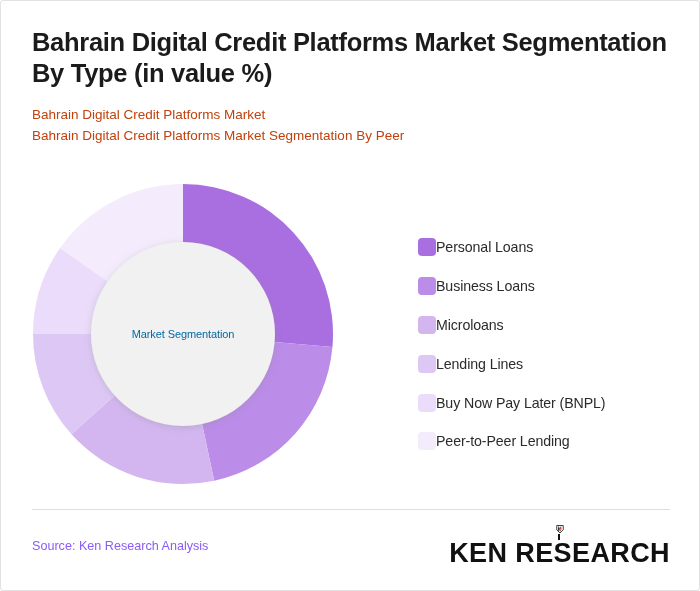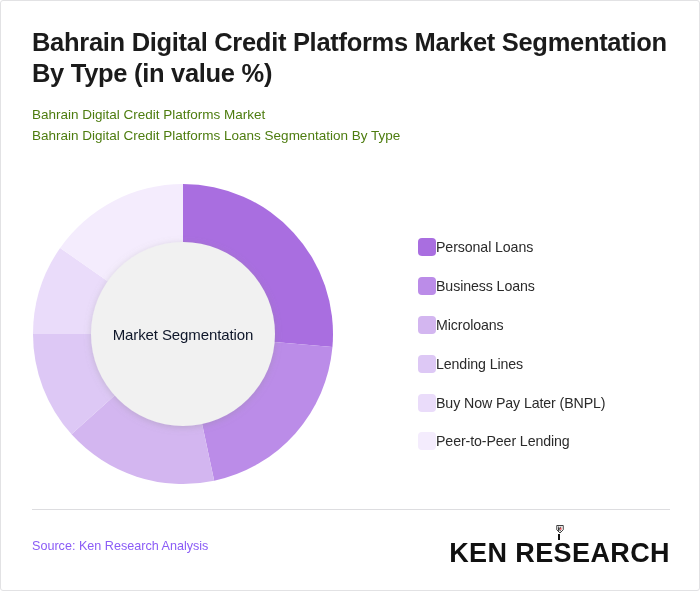--- a/index.html
+++ b/index.html
@@ -32,21 +32,21 @@
   #chart-title {
     font-size: 25.5px;
     font-weight: bold;
     line-height: 1.22;
     color: #1b1b1b;
     letter-spacing: -0.3px;
     margin: 0;
   }
   .subtitle {
     font-size: 13.5px;
-    color: #4d7c0f;
+    color: #c2410c;
     line-height: 1.55;
     margin: 0;
   }
   #subtitle-block {
     margin-top: 16px;
   }
 
   
   #plot {
     position: absolute;
@@ -74,22 +74,22 @@
     left: 0;
     top: 0;
     width: 300px;
     height: 300px;
     display: flex;
     align-items: center;
     justify-content: center;
     pointer-events: none;
   }
   #donut-center-label span {
-    font-size: 15px;
-    color: #0f172a;
+    font-size: 11px;
+    color: #0369a1;
     letter-spacing: -0.1px;
   }
 
   
   #legend {
     position: absolute;
     left: 417px;
     top: 67px;
     width: 265px;
   }
@@ -157,21 +157,21 @@
 </style>
 </head>
 <body>
 
 <div id="card">
 
   <div id="header">
     <h1 id="chart-title">Bahrain Digital Credit Platforms Market Segmentation By Type (in value %)</h1>
     <div id="subtitle-block">
       <p class="subtitle">Bahrain Digital Credit Platforms Market</p>
-      <p class="subtitle">Bahrain Digital Credit Platforms Loans Segmentation By Type</p>
+      <p class="subtitle">Bahrain Digital Credit Platforms Market Segmentation By Peer</p>
     </div>
   </div>
 
   <div id="plot">
 
     <div id="donut-wrap">
       <svg id="donut-svg" viewBox="0 0 300 300">
         <defs>
           <filter id="holeShadow" x="-40%" y="-40%" width="180%" height="180%">
             <feDropShadow dx="0" dy="1.5" stdDeviation="3.5" flood-color="#8a8a8a" flood-opacity="0.32"></feDropShadow>

